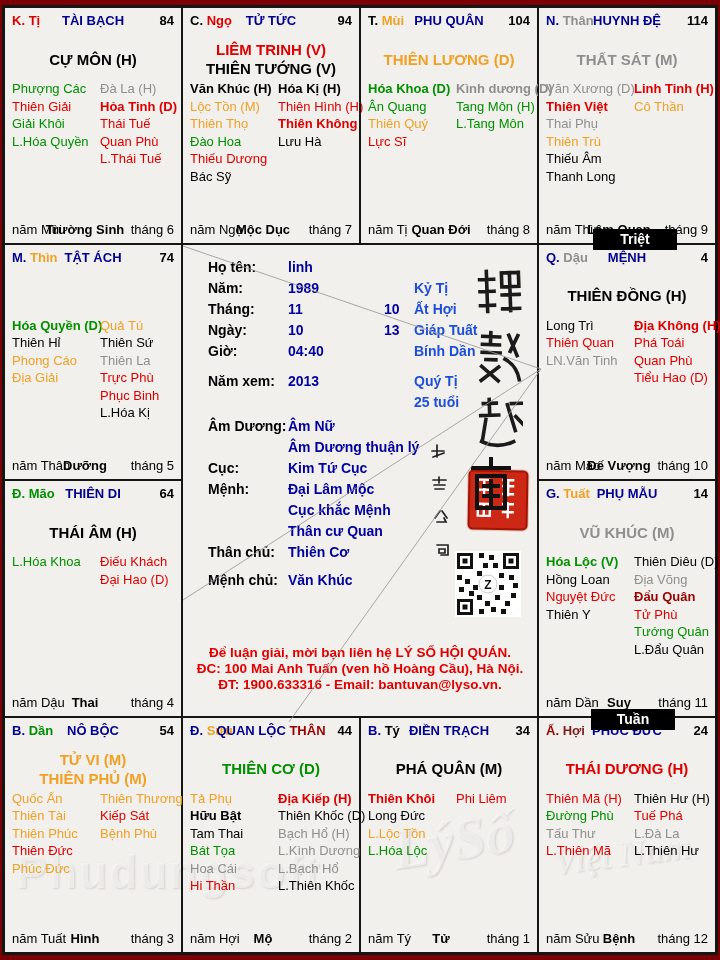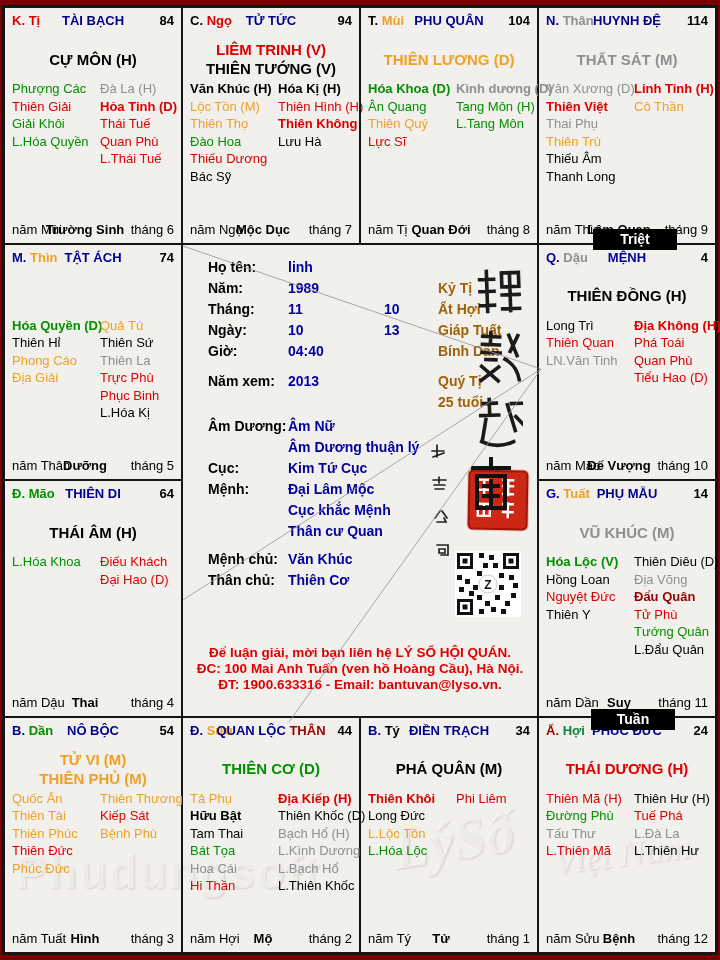--- a/index.html
+++ b/index.html
@@ -30,21 +30,21 @@
          line-height:21px;text-align:center;z-index:6;}
   #badge-triet{left:593px;top:229px;}
   #badge-tuan{left:591px;top:709px;}
   #lines{position:absolute;inset:0;z-index:4;pointer-events:none;}
   
   #info{position:absolute;left:0;top:14px;right:0;}
   .irow{position:relative;height:21px;font-size:14px;font-weight:bold;white-space:nowrap;}
   .ilab{position:absolute;left:25px;color:#000;}
   .ival{position:absolute;left:105px;color:#0000a0;}
   .ival2{position:absolute;left:201px;color:#0000a0;}
-  .irt{position:absolute;left:231px;color:#a16207;margin-left:24px;}
+  .irt{position:absolute;left:231px;color:#1d4ed8;}
   #ad{position:absolute;left:0;right:0;top:400px;text-align:center;color:#e00000;font-weight:bold;
       font-size:13.5px;line-height:16px;white-space:nowrap;}
   
   #calligraphy{position:absolute;left:294px;top:18px;width:46px;height:260px;z-index:2;}
   #seal{position:absolute;left:285px;top:225px;width:56px;height:56px;background:#cd2715;border:2px solid #a01505;
         border-radius:5px;transform:rotate(1deg);z-index:1;box-shadow:0 0 0 1px rgba(205,39,21,.25);}
   #glyph-nam{position:absolute;left:284px;top:210px;width:48px;height:60px;z-index:3;}
   #sidechars{position:absolute;left:246px;top:198px;width:22px;height:132px;z-index:2;}
   #qr{position:absolute;left:272px;top:306px;width:66px;height:66px;z-index:2;}
   .wm{position:absolute;z-index:0;color:rgba(255,255,255,.55);text-shadow:1px 1px 2px rgba(90,80,70,.18);
@@ -376,21 +376,21 @@
           </div>
         </div>
         <div class="foot">
           <span class="nam">năm Tý</span>
           <span class="stage">Tử</span>
           <span class="thang">tháng 1</span>
         </div>
       </div>
     <div class="cell" data-cell="11">
         <div class="hdr">
-          <span class="sb"><span style="color: rgb(153, 0, 0);">Ấ. </span><span style="color: #15803d;">Hợi</span></span>
+          <span class="sb"><span style="color: rgb(153, 0, 0);">Ấ. </span><span style="color: #7f1d1d;">Hợi</span></span>
           <span class="pal">PHÚC ĐỨC</span>
           <span class="num">24</span>
         </div>
         <div class="mains">
           <div style="color: rgb(221, 0, 0);">THÁI DƯƠNG (H)</div>
         </div>
         <div class="stars">
           <div class="col-l">
             <div style="color: rgb(221, 0, 0);">Thiên Mã (H)</div>
             <div style="color: rgb(0, 144, 0);">Đường Phù</div>
@@ -461,27 +461,27 @@
           <div class="irow">
             <span class="ilab">Mệnh:</span>
             <span class="ival">Đại Lâm Mộc</span>
           </div>
           <div class="irow">
             <span class="ival">Cục khắc Mệnh</span>
           </div>
           <div class="irow">
             <span class="ival">Thân cư Quan</span>
           </div>
+          <div class="irow">
+            <span class="ilab">Thân chủ:</span>
+            <span class="ival">Thiên Cơ</span>
+          </div>
           <div class="irow" style="margin-top: 7px;">
             <span class="ilab">Mệnh chủ:</span>
             <span class="ival">Văn Khúc</span>
-          </div>
-          <div class="irow">
-            <span class="ilab">Thân chủ:</span>
-            <span class="ival">Thiên Cơ</span>
           </div>
         </div>
       <div id="ad">
           <div class="adline">Để luận giải, mời bạn liên hệ LÝ SỐ HỘI QUÁN.</div>
           <div class="adline">ĐC: 100 Mai Anh Tuấn (ven hồ Hoàng Cầu), Hà Nội.</div>
           <div class="adline">ĐT: 1900.633316 - Email: bantuvan@lyso.vn.</div>
         </div>
 
       <svg id="calligraphy" viewBox="0 0 46 260" fill="none" stroke="#1b1b1b" stroke-width="3.6" stroke-linecap="square">
 

